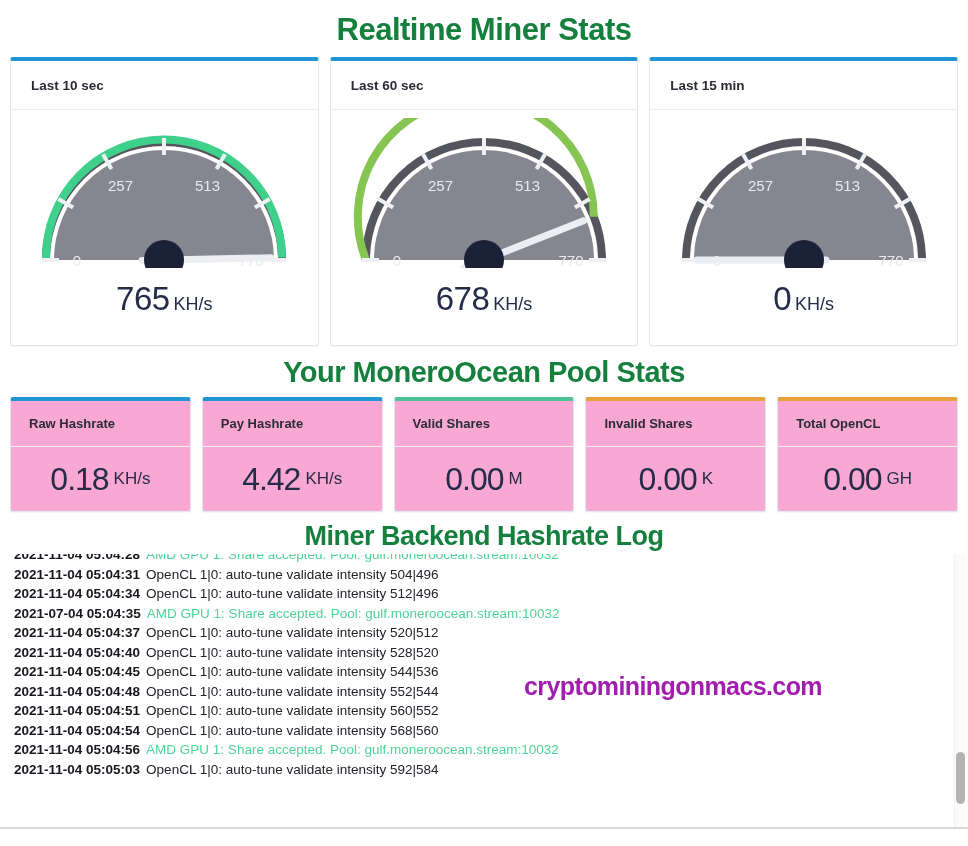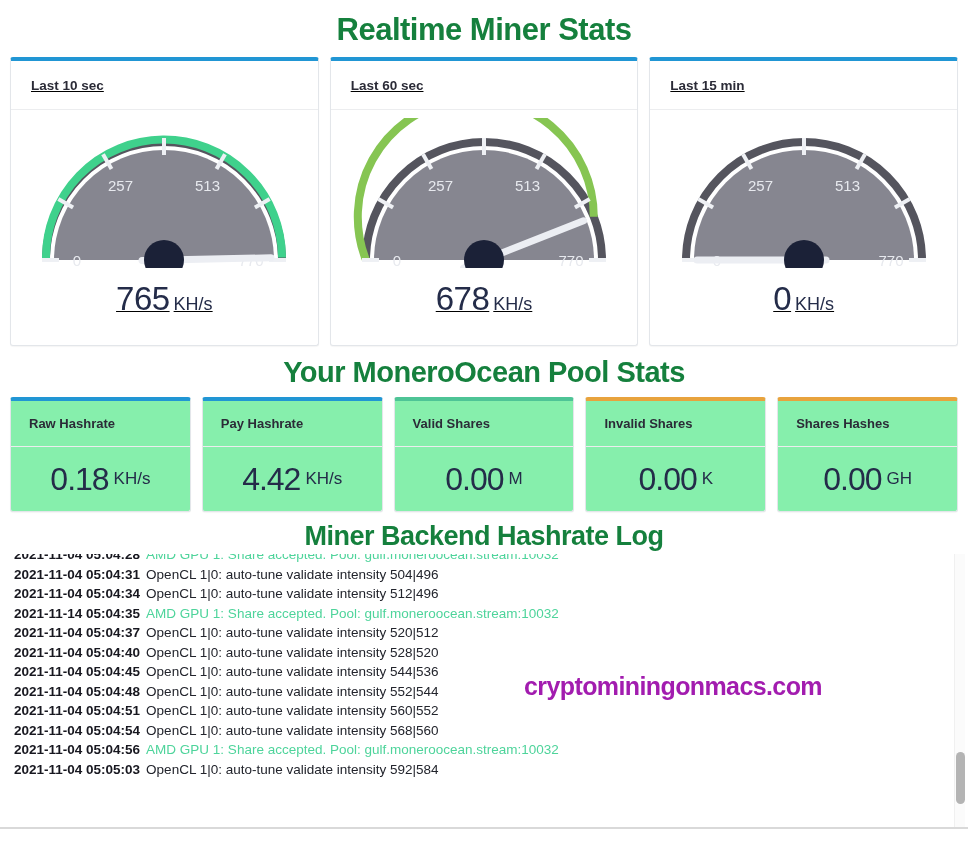--- a/index.html
+++ b/index.html
@@ -33,21 +33,20 @@
   .gauge-card {
     flex: 1 1 0;
     background: #fff;
     border: 1px solid #e3e6ea;
     border-top: 4px solid #2196d4;
     border-radius: 3px;
     box-shadow: 0 1px 1px rgba(0,0,0,.04);
     height: 289px;
     display: flex;
     flex-direction: column;
-    text-decoration: underline;
   }
   .gauge-card-head {
     height: 49px;
     display: flex;
     align-items: center;
     padding: 0 20px;
     border-bottom: 1px solid #ecedef;
     font-size: 13.5px;
     font-weight: bold;
     color: #2b2b37;
@@ -72,21 +71,21 @@
 
   
   .pool-row {
     display: flex;
     gap: 11px;
     padding: 0 10px;
     margin-top: 8px;
   }
   .pool-card {
     flex: 1 1 0;
-    background: #86efac;
+    background: #f9a8d4;
     border: 1px solid #e3e6ea;
     border-top: 4px solid #2196d4;
     border-radius: 3px;
     box-shadow: 0 1px 1px rgba(0,0,0,.04);
     height: 115px;
     display: flex;
     flex-direction: column;
   }
   .pool-card.accent-blue   { border-top-color: #2196d4; }
   .pool-card.accent-green  { border-top-color: #4ec496; }
@@ -281,36 +280,36 @@
         </div>
       </div>
       <div class="pool-card accent-orange" style="border-top-color: rgb(232, 163, 61);">
         <div class="pool-card-head">Invalid Shares</div>
         <div class="pool-card-body">
           <span class="num">0.00</span>
           <span class="unit">K</span>
         </div>
       </div>
       <div class="pool-card accent-orange" style="border-top-color: rgb(232, 163, 61);">
-        <div class="pool-card-head">Shares Hashes</div>
+        <div class="pool-card-head">Total OpenCL</div>
         <div class="pool-card-body">
           <span class="num">0.00</span>
           <span class="unit">GH</span>
         </div>
       </div>
     </div>
 
   <h1 class="section-title" id="title-log">Miner Backend Hashrate Log</h1>
 
   <div class="log-wrap">
     <div class="log-scroll" id="log-scroll">
         <div class="log-line"><span class="log-ts">2021-11-04 05:04:28</span><span class="log-msg accept">AMD GPU 1: Share accepted. Pool: gulf.moneroocean.stream:10032</span></div>
         <div class="log-line"><span class="log-ts">2021-11-04 05:04:31</span><span class="log-msg info">OpenCL 1|0: auto-tune validate intensity 504|496</span></div>
         <div class="log-line"><span class="log-ts">2021-11-04 05:04:34</span><span class="log-msg info">OpenCL 1|0: auto-tune validate intensity 512|496</span></div>
-        <div class="log-line"><span class="log-ts">2021-11-14 05:04:35</span><span class="log-msg accept">AMD GPU 1: Share accepted. Pool: gulf.moneroocean.stream:10032</span></div>
+        <div class="log-line"><span class="log-ts">2021-07-04 05:04:35</span><span class="log-msg accept">AMD GPU 1: Share accepted. Pool: gulf.moneroocean.stream:10032</span></div>
         <div class="log-line"><span class="log-ts">2021-11-04 05:04:37</span><span class="log-msg info">OpenCL 1|0: auto-tune validate intensity 520|512</span></div>
         <div class="log-line"><span class="log-ts">2021-11-04 05:04:40</span><span class="log-msg info">OpenCL 1|0: auto-tune validate intensity 528|520</span></div>
         <div class="log-line"><span class="log-ts">2021-11-04 05:04:45</span><span class="log-msg info">OpenCL 1|0: auto-tune validate intensity 544|536</span></div>
         <div class="log-line"><span class="log-ts">2021-11-04 05:04:48</span><span class="log-msg info">OpenCL 1|0: auto-tune validate intensity 552|544</span></div>
         <div class="log-line"><span class="log-ts">2021-11-04 05:04:51</span><span class="log-msg info">OpenCL 1|0: auto-tune validate intensity 560|552</span></div>
         <div class="log-line"><span class="log-ts">2021-11-04 05:04:54</span><span class="log-msg info">OpenCL 1|0: auto-tune validate intensity 568|560</span></div>
         <div class="log-line"><span class="log-ts">2021-11-04 05:04:56</span><span class="log-msg accept">AMD GPU 1: Share accepted. Pool: gulf.moneroocean.stream:10032</span></div>
         <div class="log-line"><span class="log-ts">2021-11-04 05:05:03</span><span class="log-msg info">OpenCL 1|0: auto-tune validate intensity 592|584</span></div>
       </div>
     <div class="scrollbar-track">

